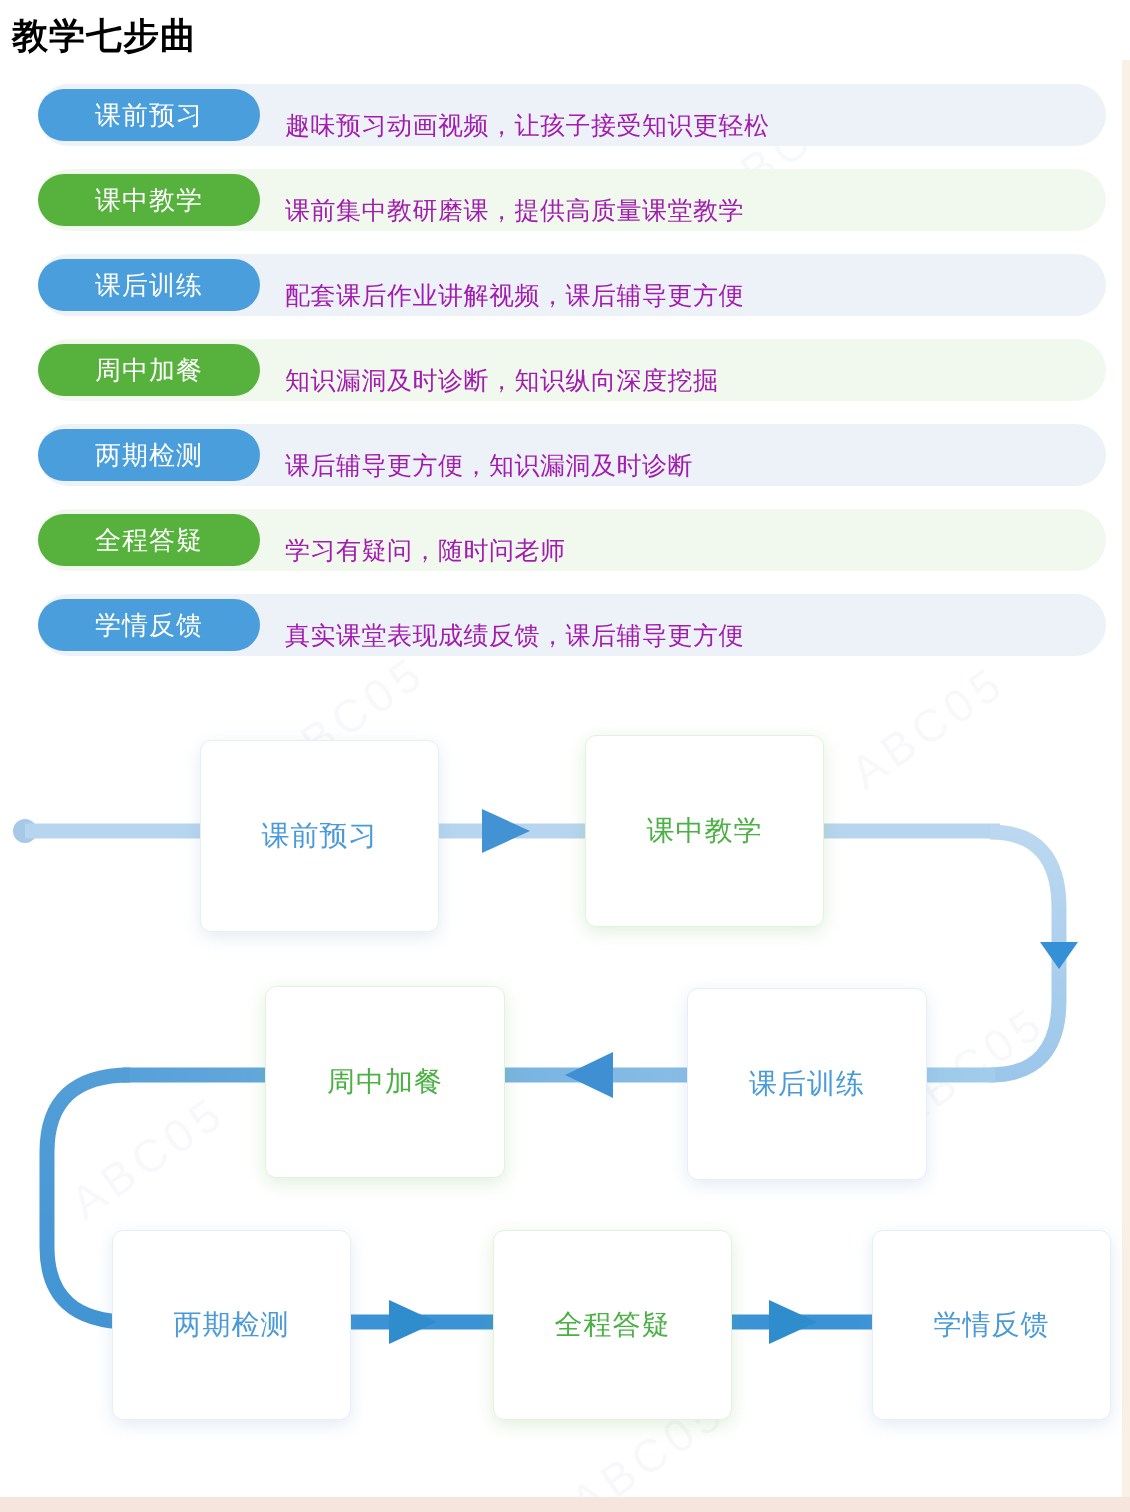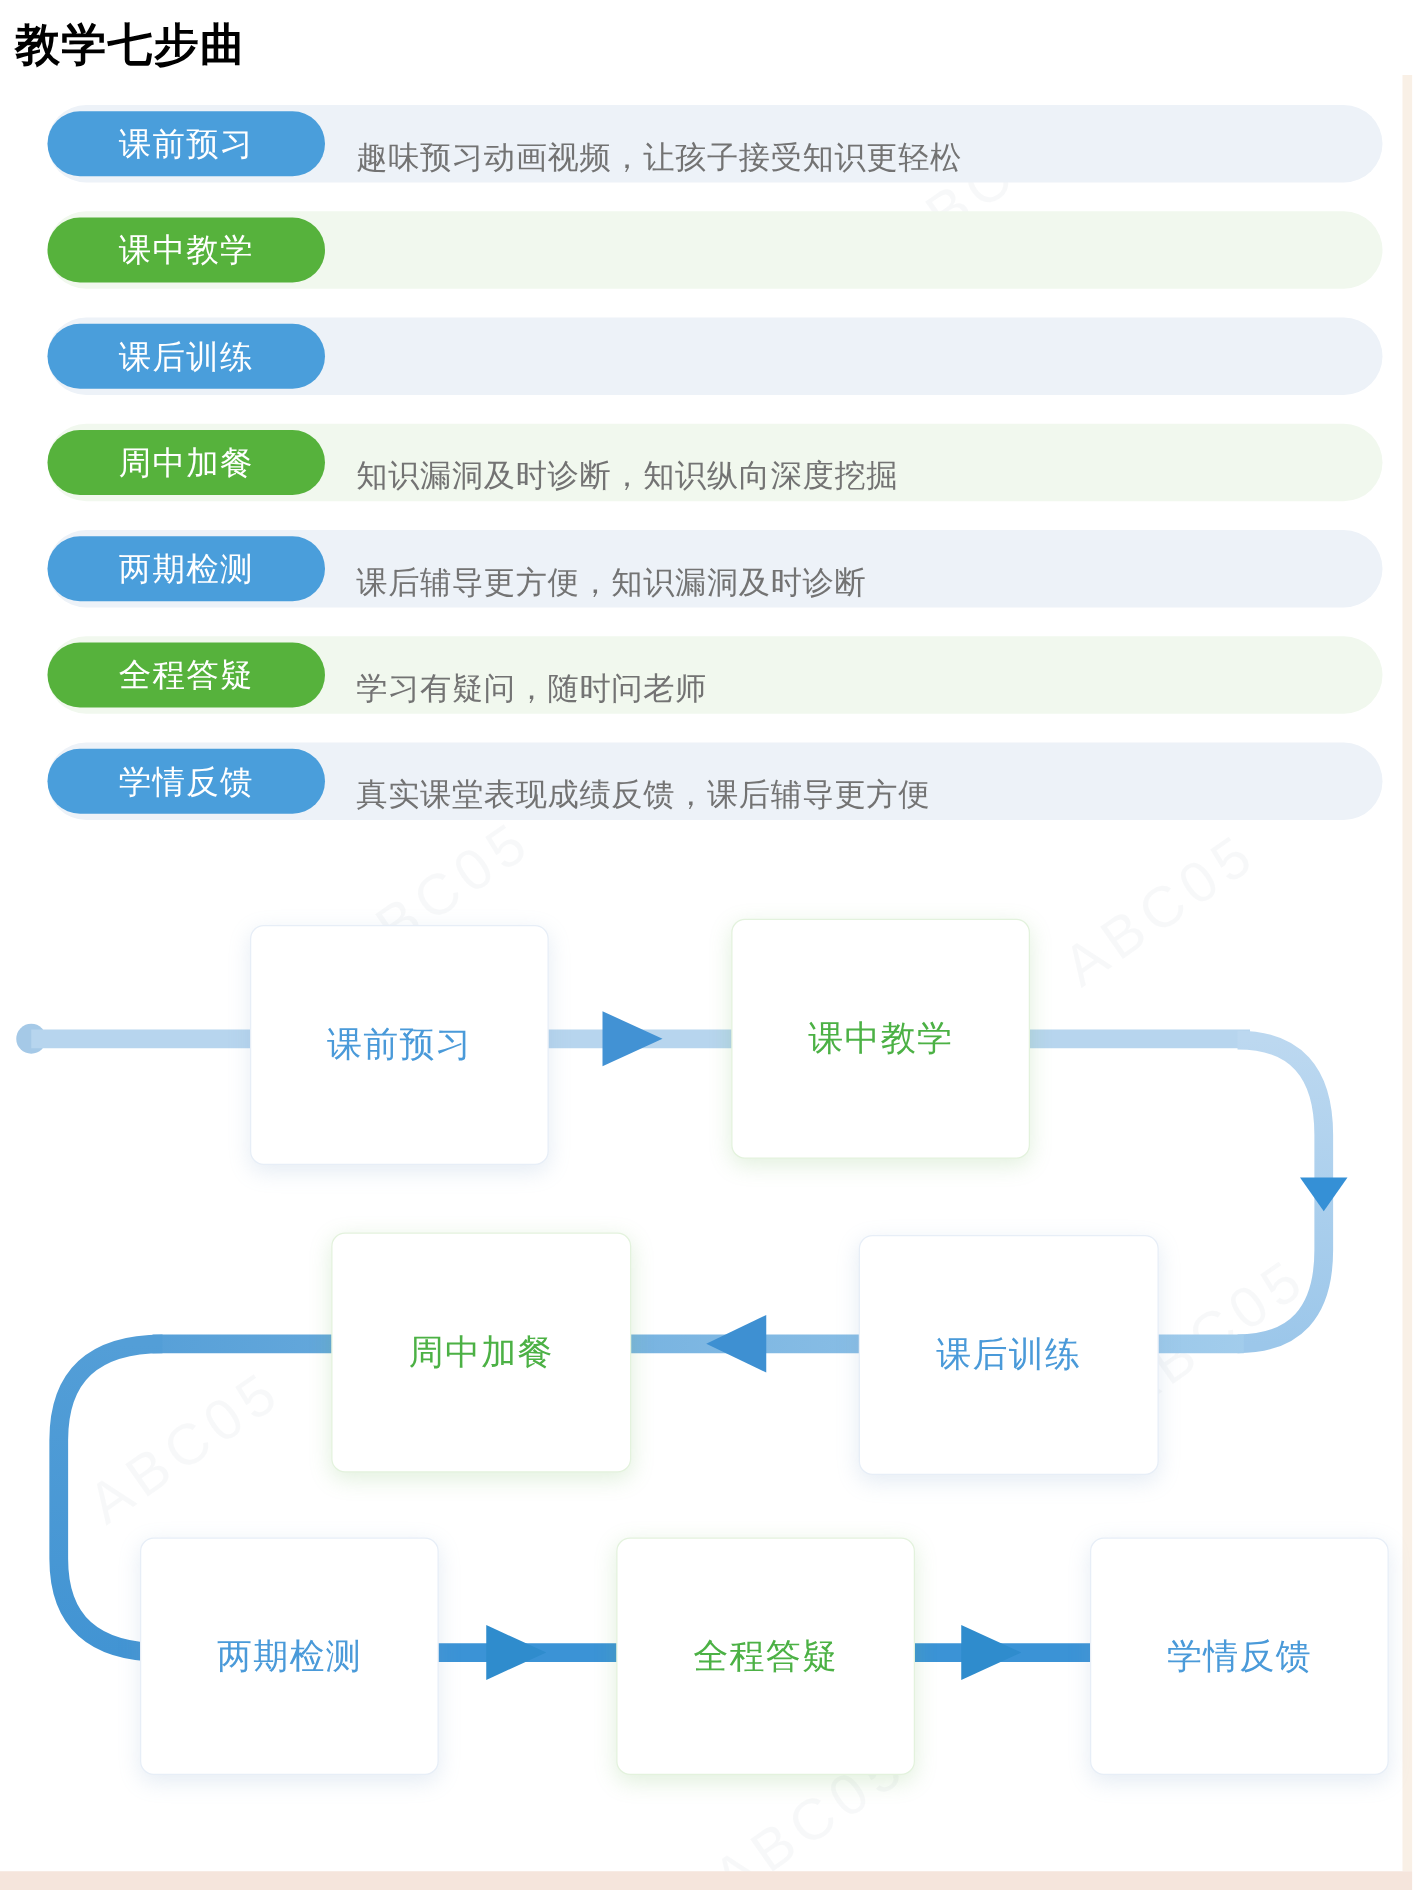--- a/index.html
+++ b/index.html
@@ -10,21 +10,21 @@
   .page-title{position:absolute;left:12px;top:12px;font-size:36px;font-weight:700;color:#000000;letter-spacing:1px;}
 
   
   .step-row{position:absolute;left:38px;width:1068px;height:62px;border-radius:31px;display:flex;align-items:center;}
   .step-row.c-blue{background:#edf2f8;}
   .step-row.c-green{background:#f1f8ee;}
   .step-badge{position:absolute;left:0;top:5px;height:52px;width:222px;border-radius:26px;display:flex;align-items:center;justify-content:center;}
   .step-row.c-blue .step-badge{background:#4a9edb;}
   .step-row.c-green .step-badge{background:#56b23c;}
   .step-badge-label{color:#ffffff;font-size:26px;letter-spacing:1px;}
-  .step-desc{margin-left:247px;font-size:25px;color:#737373;letter-spacing:0.5px;margin-top:20px;}
+  .step-desc{margin-left:247px;font-size:25px;color:#a21caf;letter-spacing:0.5px;margin-top:20px;}
   #row1{top:84px;} #row2{top:169px;} #row3{top:254px;} #row4{top:339px;}
   #row5{top:424px;} #row6{top:509px;} #row7{top:594px;}
 
   
   .flow-svg{position:absolute;left:0;top:0;z-index:1;pointer-events:none;}
   .flow-node{position:absolute;z-index:2;background:#ffffff;border-radius:11px;
              display:flex;align-items:center;justify-content:center;}
   .flow-node.t-blue{border:1px solid #e7eef7;box-shadow:0 5px 18px rgba(125,160,200,0.20);}
   .flow-node.t-green{border:1px solid #e3f2dd;box-shadow:0 5px 18px rgba(120,185,100,0.22);}
   .flow-node-label{font-size:28px;letter-spacing:1px;}
@@ -65,25 +65,27 @@
   <div class="step-row c-blue" id="row1">
     <div class="step-badge">
       <span class="step-badge-label">课前预习</span>
     </div>
     <span class="step-desc">趣味预习动画视频，让孩子接受知识更轻松</span>
   </div>
   <div class="step-row c-green" id="row2">
     <div class="step-badge">
       <span class="step-badge-label">课中教学</span>
     </div>
+    <span class="step-desc">课前集中教研磨课，提供高质量课堂教学</span>
   </div>
   <div class="step-row c-blue" id="row3">
     <div class="step-badge">
       <span class="step-badge-label">课后训练</span>
     </div>
+    <span class="step-desc">配套课后作业讲解视频，课后辅导更方便</span>
   </div>
   <div class="step-row c-green" id="row4">
     <div class="step-badge">
       <span class="step-badge-label">周中加餐</span>
     </div>
     <span class="step-desc">知识漏洞及时诊断，知识纵向深度挖掘</span>
   </div>
   <div class="step-row c-blue" id="row5">
     <div class="step-badge">
       <span class="step-badge-label">两期检测</span>

